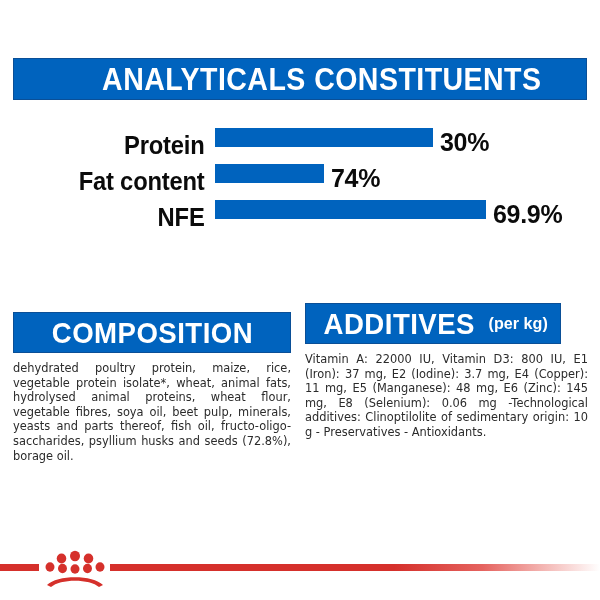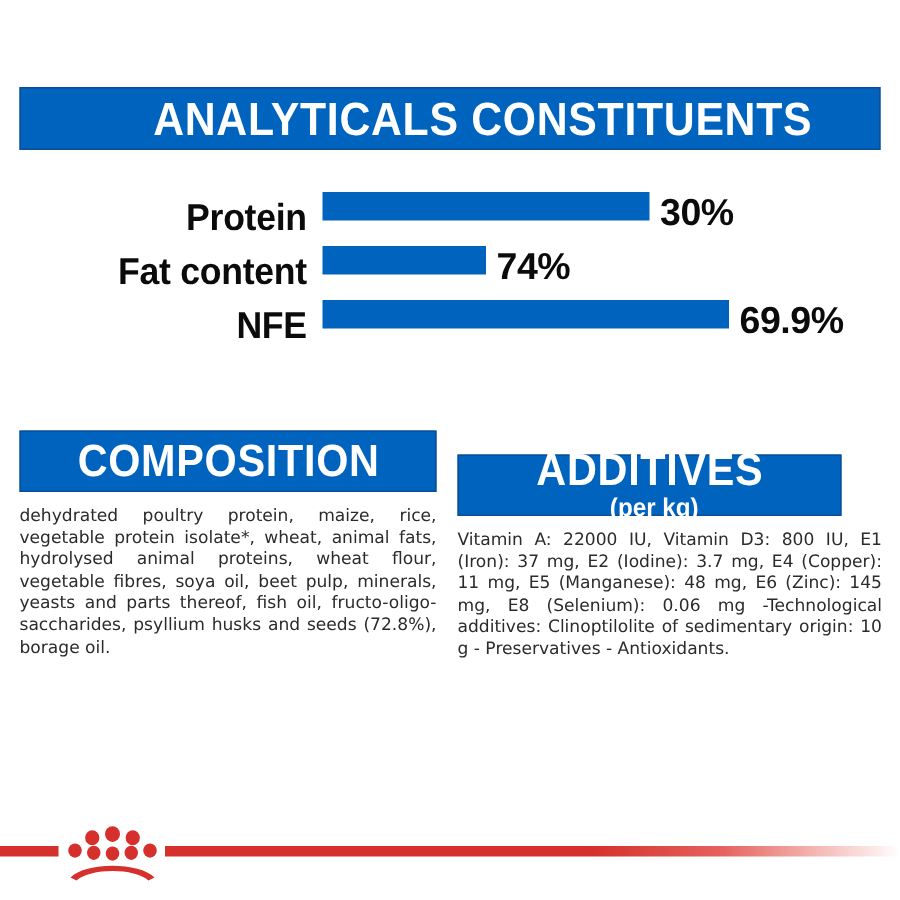--- a/index.html
+++ b/index.html
@@ -90,34 +90,34 @@
     color: #0b0b0b;
     margin-left: 7px;
     white-space: nowrap;
     letter-spacing: -0.3px;
   }
 
   
   #composition-panel {
     position: absolute;
     left: 13px;
-    top: 287px;
+    top: 312px;
     width: 278px;
   }
   #additives-panel {
     position: absolute;
     left: 305px;
     top: 303px;
     width: 283px;
   }
   .sub-header {
     height: 41px;
   }
   #composition-header { width: 278px; }
-  #additives-header  { width: 256px; flex-direction: column; }
+  #additives-header  { width: 256px; }
   #composition-header .hdr-text { font-size: 30px; line-height: 30px; }
   #additives-header .hdr-text   { font-size: 30px; line-height: 30px; }
   .hdr-sub {
     font-size: 17px;
     font-weight: 700;
     margin-left: 6px;
     letter-spacing: 0;
     transform: scaleX(0.95);
     display: inline-block;
   }

